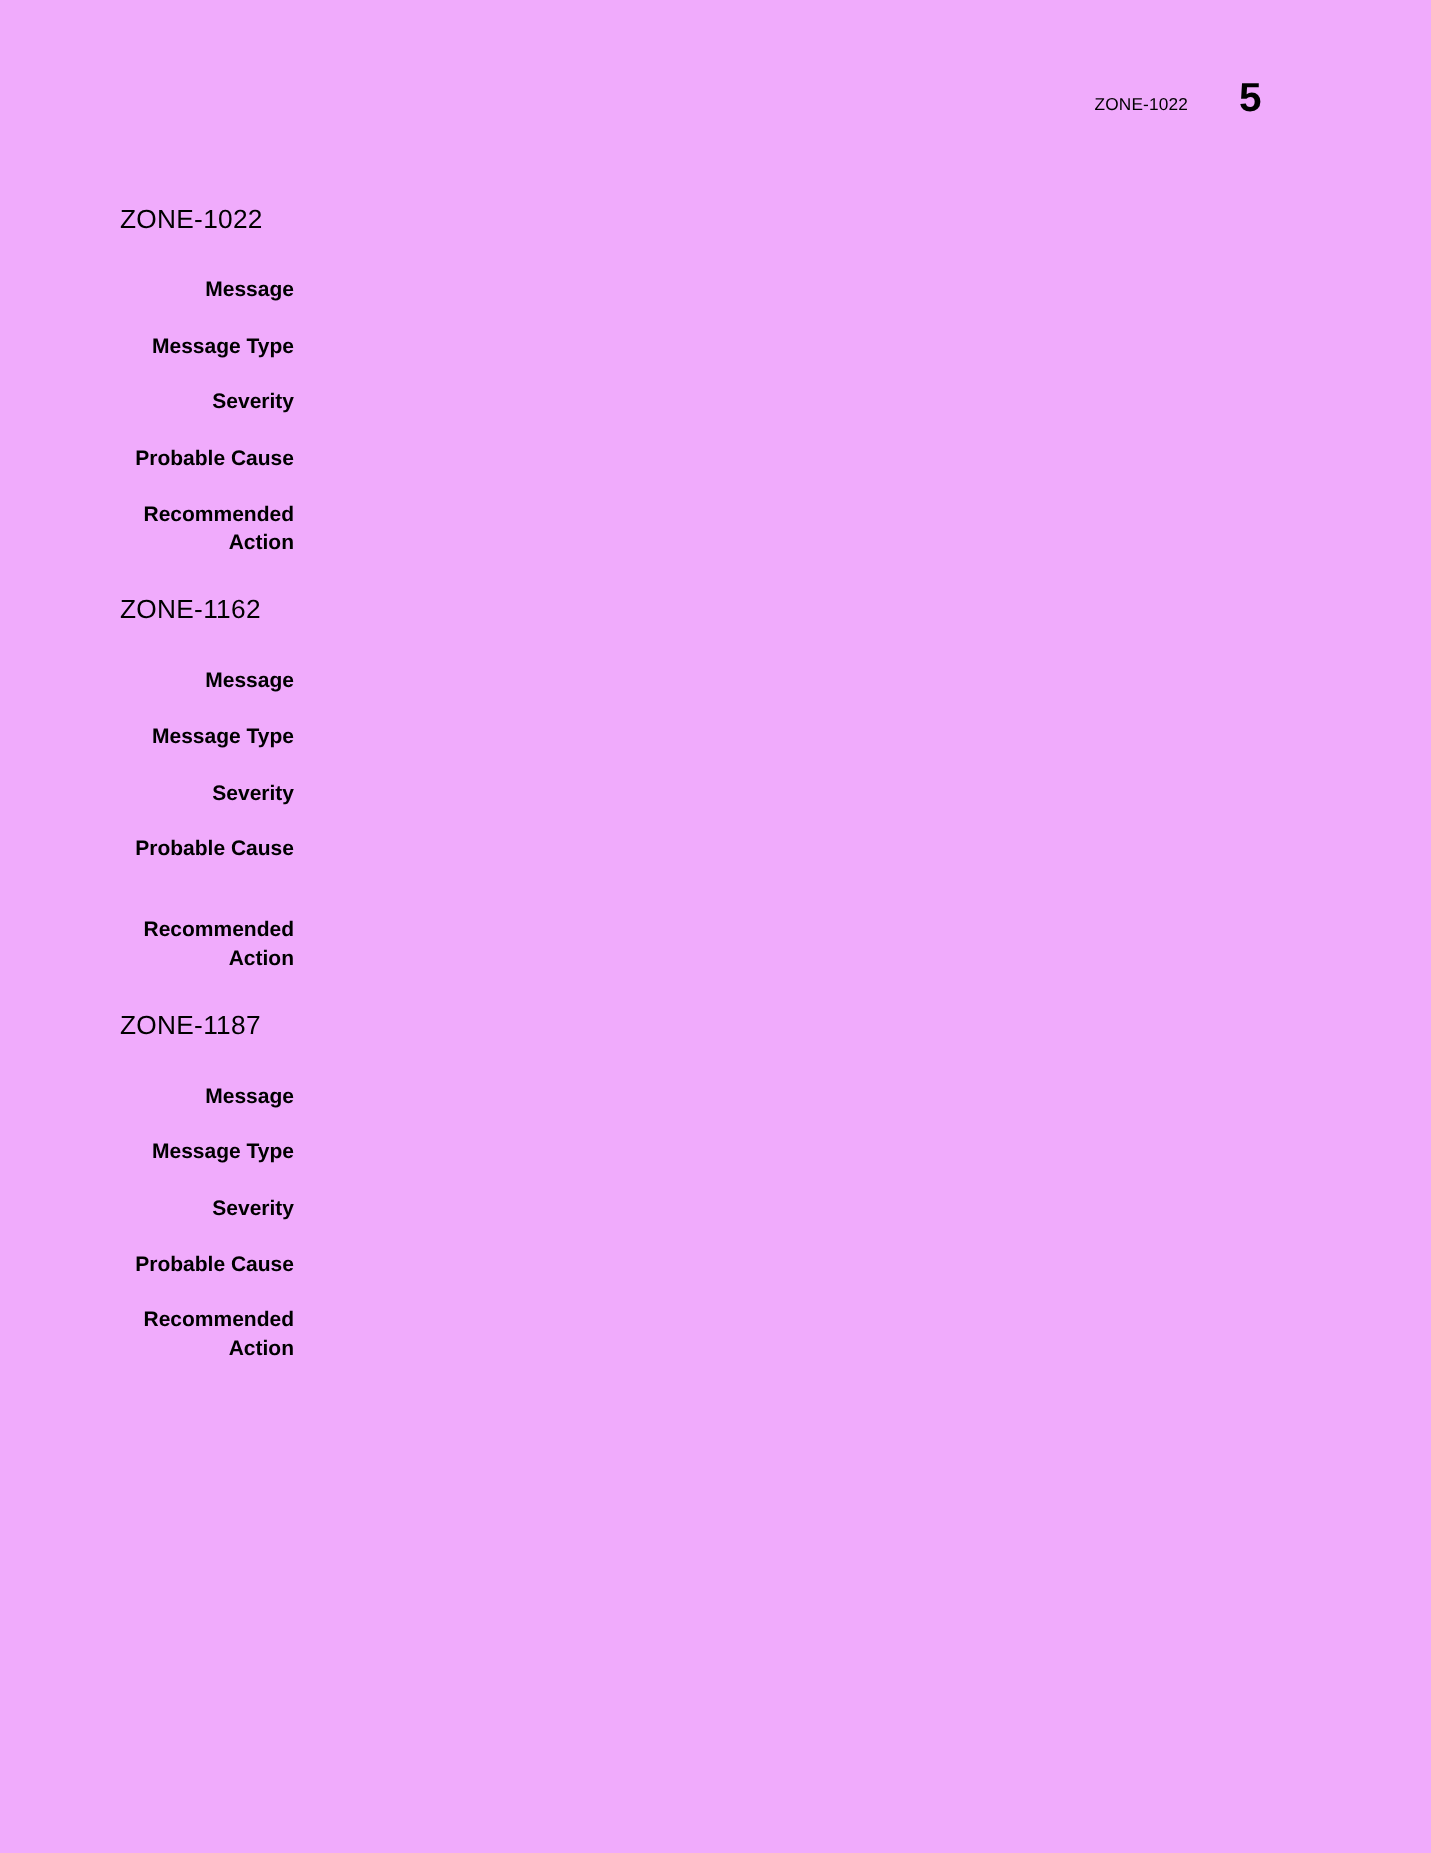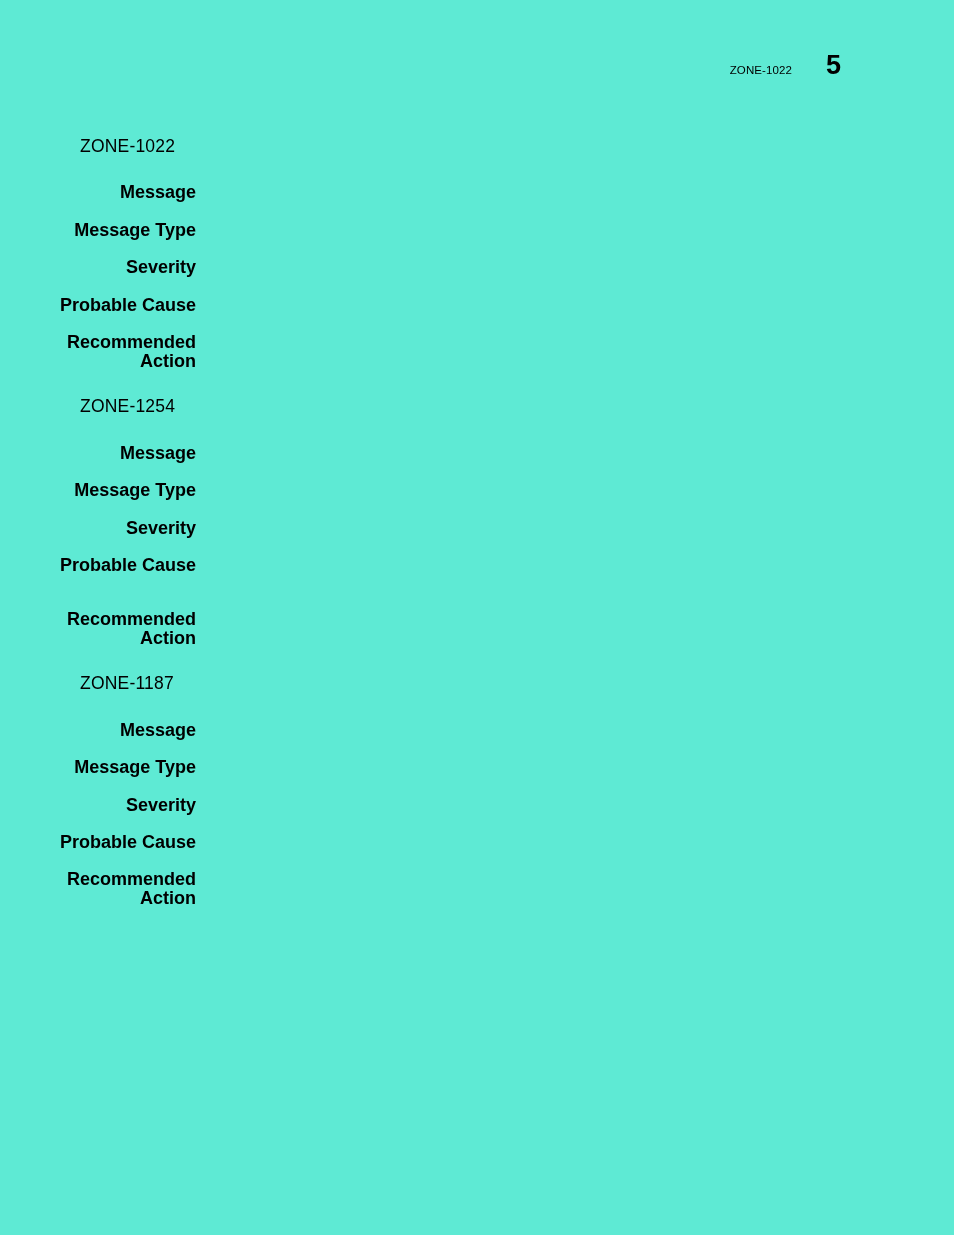--- a/index.html
+++ b/index.html
@@ -93,21 +93,21 @@
     width: 954px;
     height: 0;
   }
 
   .field-label {
     position: absolute;
     left: 0;
     top: 0;
     width: 196px;
     text-align: right;
-    font-size: 18px;
+    font-size: 14px;
     font-weight: 700;
     line-height: 19px;
     color: #000000;
   }
 
   .field-label .label-line {
     display: block;
     white-space: nowrap;
   }
 
@@ -120,21 +120,21 @@
     font-size: 12.4px;
     font-weight: 400;
     line-height: 19px;
     color: #000000;
     white-space: pre-wrap;
   }
 </style>
 </head>
 <body>
 
-<div class="page" style="width: 954px; height: 1235px; background: #5eead4; color: rgb(0, 0, 0);">
+<div class="page" style="width: 954px; height: 1235px; background: #f0abfc; color: rgb(0, 0, 0);">
 
   <div class="page-header">
     <div class="header-running-title">ZONE-1022</div>
     <div class="header-page-number">5</div>
   </div>
 
   <div class="content">
       <div class="section" style="top: 0px;">
         <div class="section-heading" style="top: 136px;">ZONE-1022</div>
         <div class="field-list">
@@ -165,21 +165,21 @@
           <div class="field-row" style="top: 333px;">
             <div class="field-label">
               <span class="label-line">Recommended</span>
               <span class="label-line">Action</span>
             </div>
             <div class="field-value"></div>
           </div>
         </div>
       </div>
       <div class="section" style="top: 0px;">
-        <div class="section-heading" style="top: 396px;">ZONE-1254</div>
+        <div class="section-heading" style="top: 396px;">ZONE-1162</div>
         <div class="field-list">
           <div class="field-row" style="top: 444px;">
             <div class="field-label">
               <span class="label-line">Message</span>
             </div>
             <div class="field-value"></div>
           </div>
           <div class="field-row" style="top: 481px;">
             <div class="field-label">
               <span class="label-line">Message Type</span>

